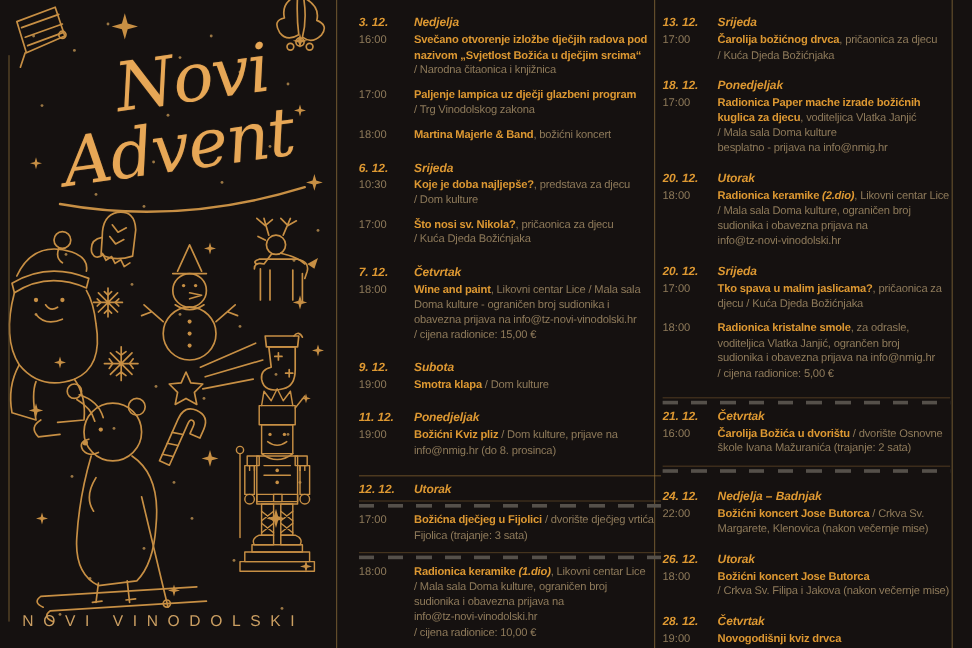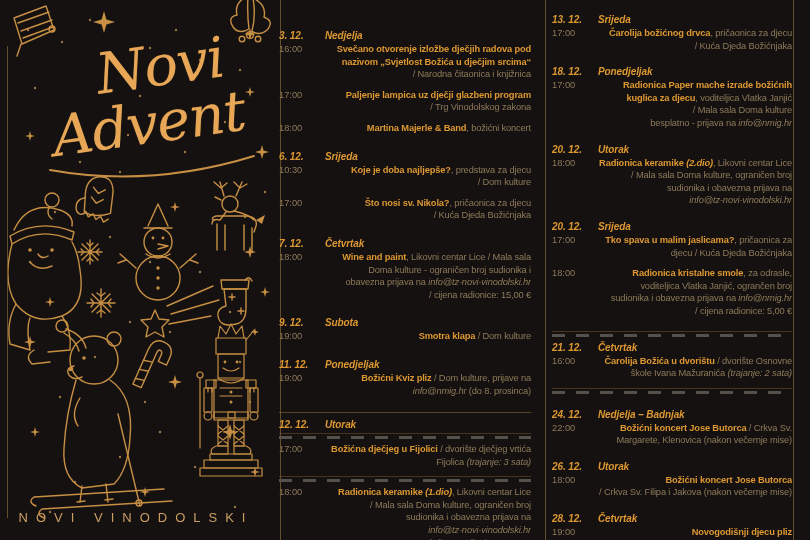--- a/index.html
+++ b/index.html
@@ -29,37 +29,37 @@
   .brand{position:absolute;color:var(--logo);font-family:"DejaVu Serif",serif;
          font-style:italic;font-weight:400;transform:rotate(-8deg);line-height:1;
          letter-spacing:-1px;text-shadow:0 0 1px rgba(231,167,86,.4);}
   .brand.l1{left:96px;top:38px;font-size:56px;}
   .brand.l2{left:52px;top:96px;font-size:56px;}
   .city{position:absolute;left:0;top:510px;width:272px;text-align:center;
         color:var(--city);font-size:13px;letter-spacing:8px;white-space:nowrap;}
 
   
   .col{position:absolute;top:13px;bottom:0;overflow:hidden;}
-  .col-mid{left:279px;width:252px;margin-top:16px;}
+  .col-mid{left:299px;width:252px;}
   .col-right{left:552px;width:240px;}
   .sec{margin-bottom:13px;}
   .col-mid .sec{margin-bottom:15px;}
   .sec-head,.event{display:grid;grid-template-columns:37px 1fr;column-gap:9px;}
   .event{margin-bottom:8px;}
   .event:last-child{margin-bottom:0;}
   .sec-date,.sec-day{color:var(--orange);font-weight:700;font-style:italic;
                      font-size:10px;line-height:13px;letter-spacing:-.1px;}
   .sec-head{margin-bottom:1px;}
   .ev-time{color:var(--muted);font-size:9.3px;line-height:12.6px;}
   .ev-text{color:var(--muted);font-size:9.3px;line-height:12.6px;
-           letter-spacing:-.15px;white-space:pre-wrap;text-align:right;}
+           letter-spacing:-.15px;white-space:pre-wrap;}
   .sg-t{color:var(--orange);font-weight:700;}
   .sg-ti{color:var(--orange);font-weight:700;font-style:italic;}
   .sg-p{}
-  .sg-i{font-style:italic;}
+  .sg-i{}
 
   
   .rule{height:1px;background:rgba(160,118,56,.5);margin:4px 0 5px;}
   .dashes{position:relative;height:7px;margin:2px 0 3px;}
   .dashes::before{content:"";position:absolute;left:0;right:0;top:0;height:1px;
                   background:rgba(160,118,56,.35);}
   .dashes::after{content:"";position:absolute;left:0;right:0;top:3px;height:3px;
                  background:repeating-linear-gradient(90deg,var(--dash) 0 13px,transparent 13px 24px);}
 </style>
 </head>
@@ -466,18 +466,18 @@
 / Crkva Sv. Filipa i Jakova (nakon večernje mise)</span></p>
         </div>
       </section>
       <section class="sec">
         <header class="sec-head">
           <span class="sec-date">28. 12.</span>
           <span class="sec-day">Četvrtak</span>
         </header>
         <div class="event">
           <span class="ev-time">19:00</span>
-          <p class="ev-text"><span class="sg-t">Novogodišnji djecu pliz</span><span class="sg-p">
+          <p class="ev-text"><span class="sg-t">Novogodišnji kviz drvca</span><span class="sg-p">
 / Dom kulture, prijave na </span><span class="sg-i">info@nmig.hr</span></p>
         </div>
       </section>
     </main>
 </div>
 
 </body></html>

